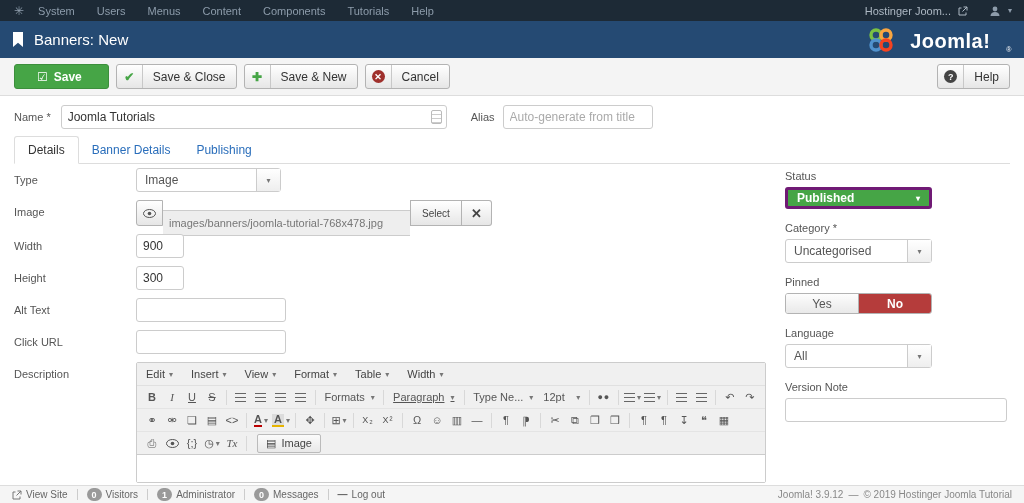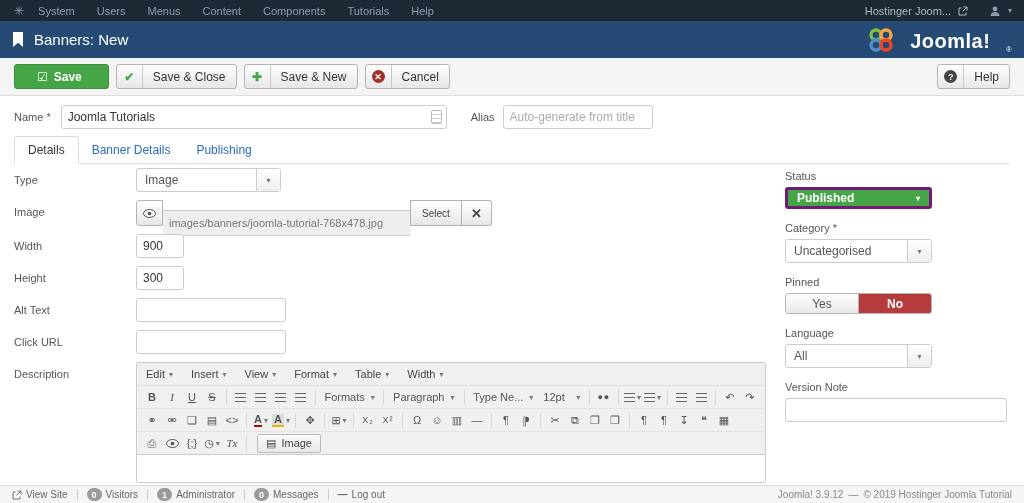--- a/index.html
+++ b/index.html
@@ -105,21 +105,21 @@
   .eb-b { font-weight:bold; }
   .eb-i { font-style:italic; font-family:"Liberation Serif",serif; }
   .eb-u { text-decoration:underline; }
   .eb-s { text-decoration:line-through; }
   .esep { width:1px; height:15px; background:#d8d8d8; margin:0 4px; }
   .ibars { width:11px; height:9px;
            background:repeating-linear-gradient(to bottom,#666 0 1px,transparent 1px 4px); }
   .esel { display:inline-flex; align-items:center; padding:0 5px; height:20px; color:#555; font-size:11px; cursor:pointer; }
   .esel .lab { white-space:nowrap; }
   .esel .car2 { margin-left:auto; padding-left:6px; }
-  .f58{width:60px;} .f84{width:84px;} .f72{width:72px;} .f62{width:62px;}
+  .f58{width:60px;} .f84{width:84px;text-decoration:underline;} .f72{width:72px;} .f62{width:62px;}
   .colA { font-weight:bold; border-bottom:2px solid #b00; line-height:11px; }
   .colA2 { font-weight:bold; border-bottom:2px solid #e7b400; line-height:11px; }
   .tiny { font-size:9px; letter-spacing:1px; }
   .ebody { height:27px; background:#fff; }
   .imgbtn { display:inline-flex; align-items:center; gap:5px; height:19px; padding:0 8px; margin-left:6px;
             border:1px solid #bbb; border-radius:2px; background:linear-gradient(#fbfbfb,#e8e8e8);
             font-size:11px; color:#444; cursor:pointer; }
 
   
   .rightcol { position:absolute; left:785px; top:2px; width:225px; }

